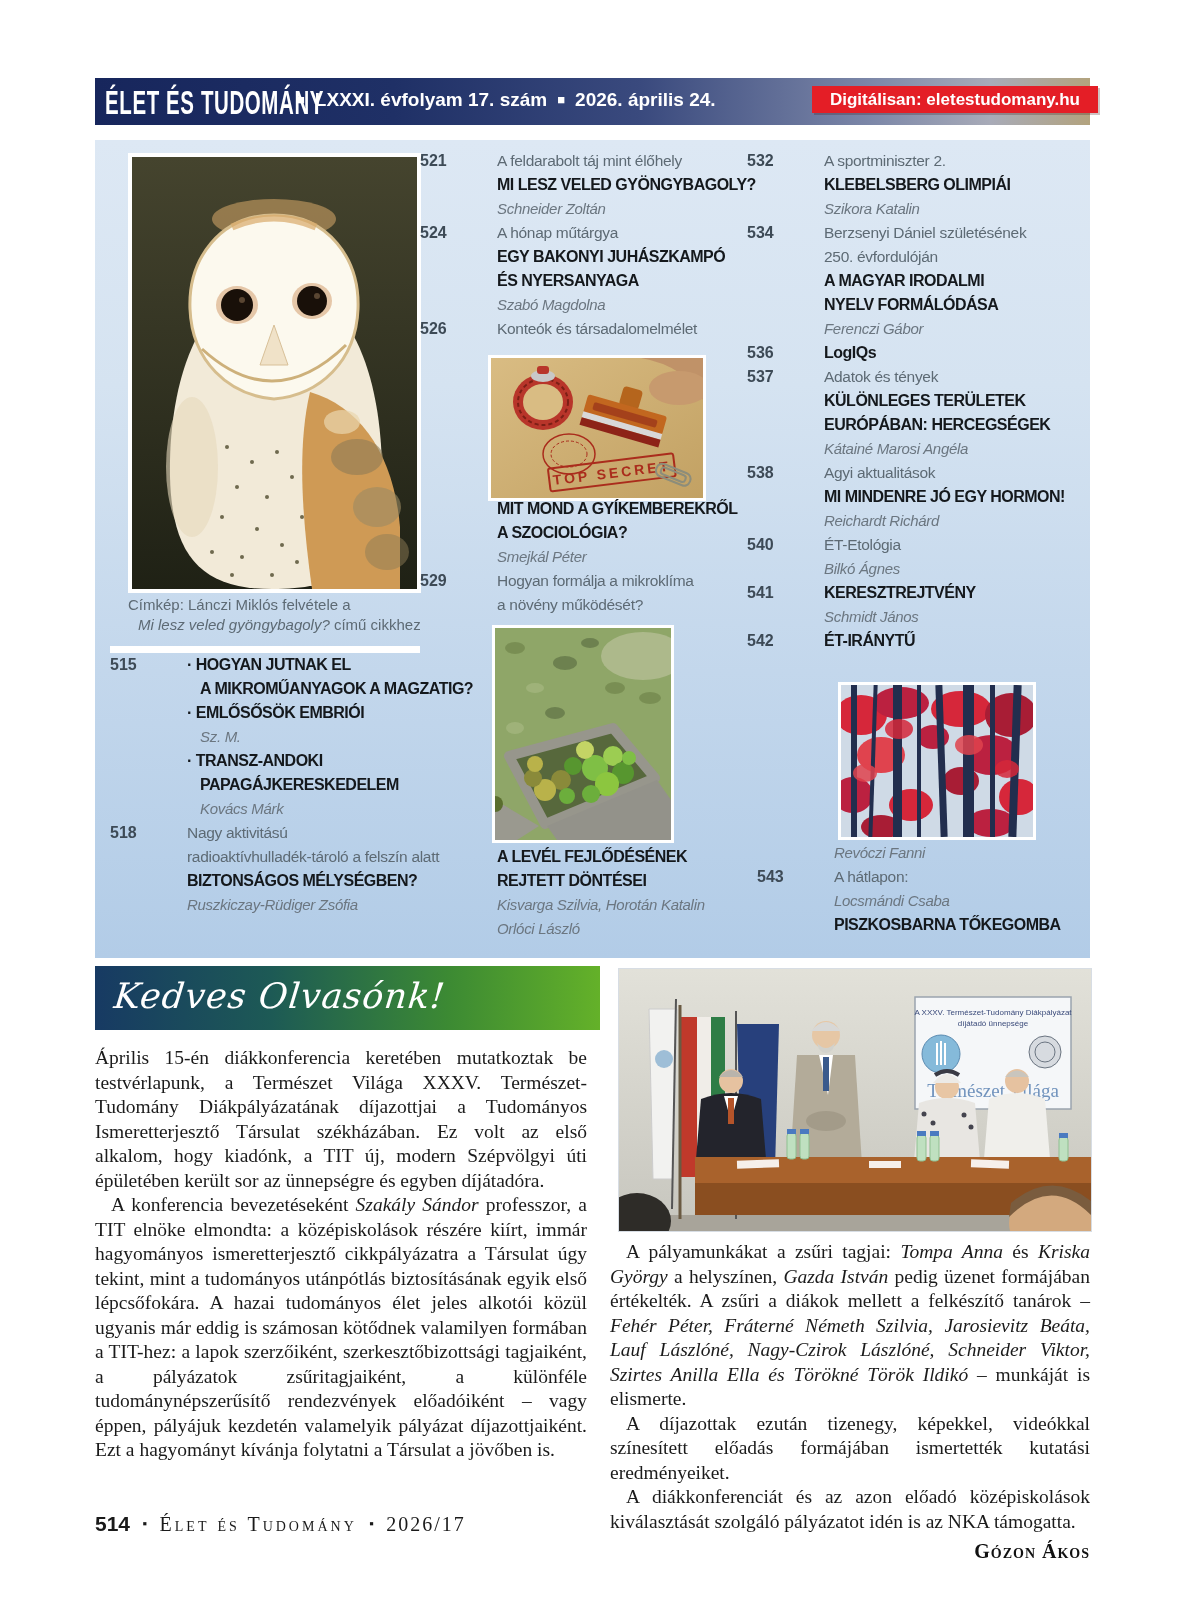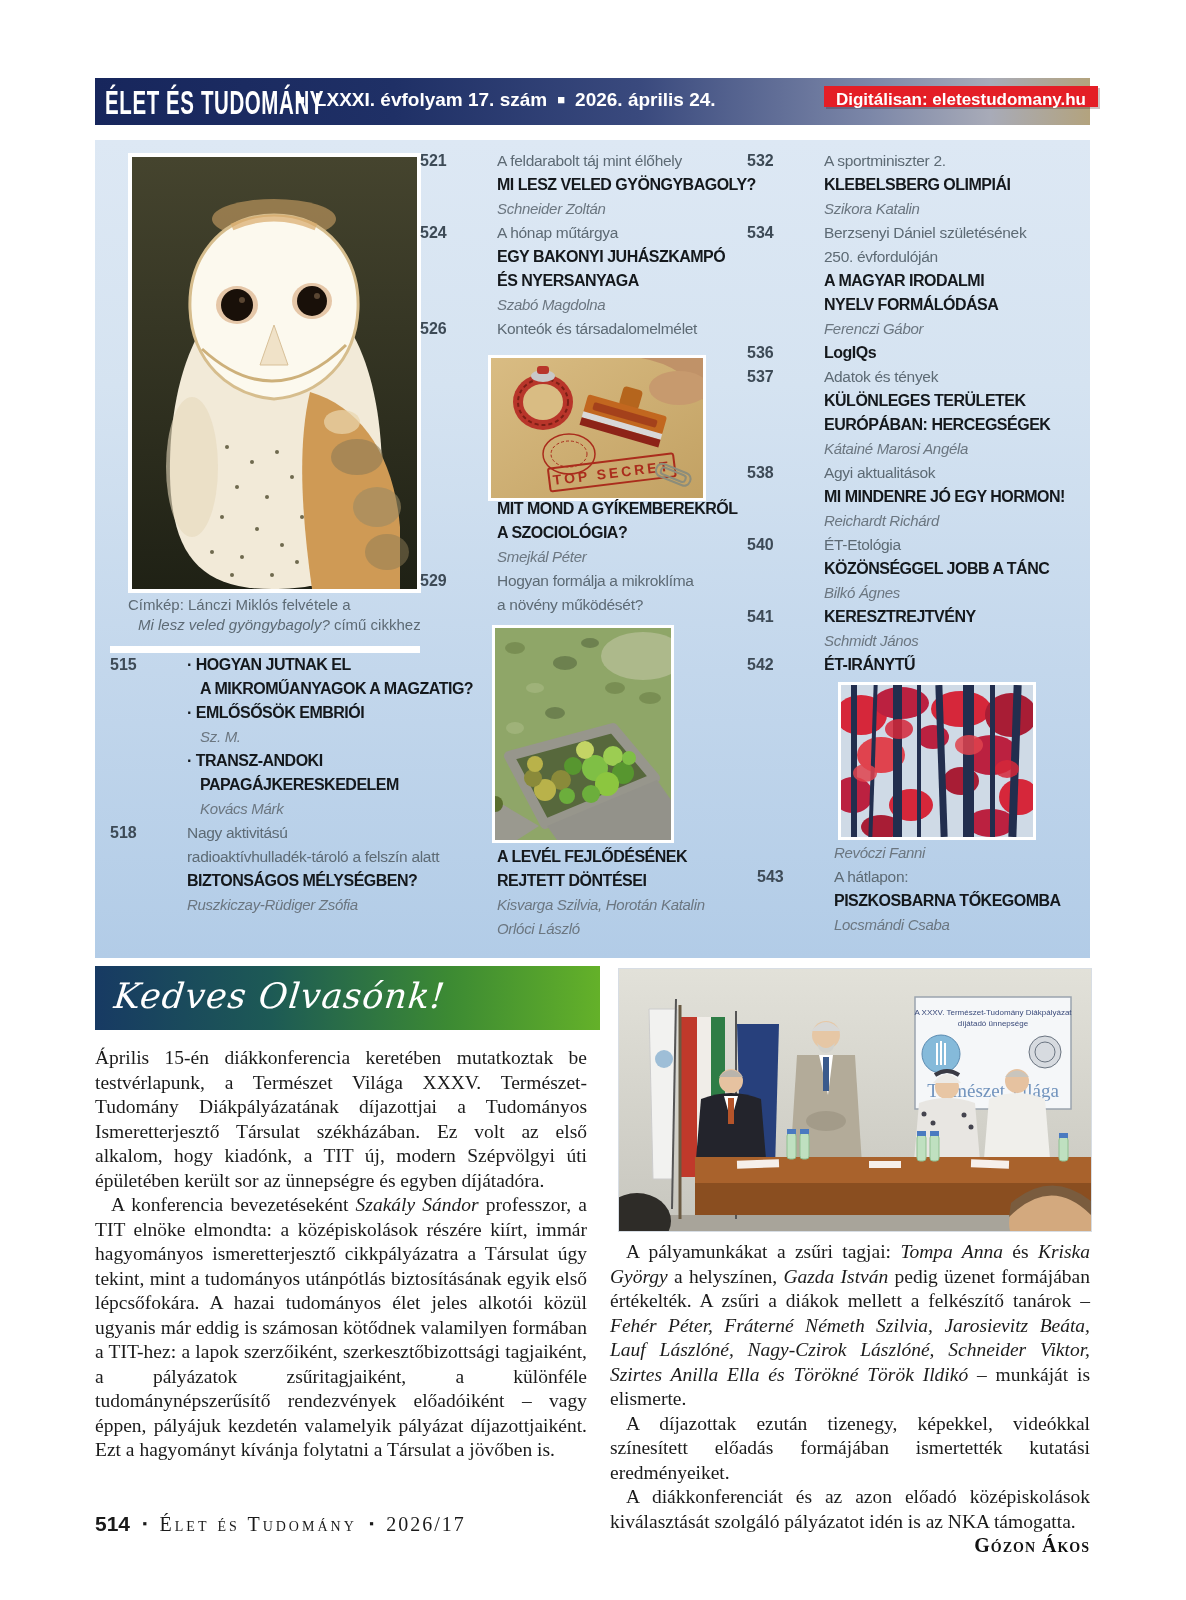--- a/index.html
+++ b/index.html
@@ -6,22 +6,22 @@
   .page{position:relative;width:1186px;height:1600px;background:#ffffff;overflow:hidden;
         font-family:"Liberation Sans",sans-serif;}
   
   .masthead{position:absolute;left:95px;top:78px;width:995px;height:47px;
     background:linear-gradient(90deg,#17265c 0%,#1f3066 30%,#3a4a7e 55%,#7c87a8 78%,#a8abb8 90%,#b3a37e 100%);}
   .logo{position:absolute;left:10px;top:6px;color:#fff;font-weight:bold;font-size:33px;
     letter-spacing:1px;transform:scaleX(.62);transform-origin:left center;white-space:nowrap;
     font-family:"Liberation Sans",sans-serif;}
   .issue-info{position:absolute;left:192px;top:11px;color:#fff;font-weight:bold;font-size:19px;white-space:nowrap;}
   .issue-info .sq{font-size:13px;position:relative;top:-2px;padding:0 10px;}
-  .digital-badge{position:absolute;right:-8px;top:8px;height:21px;line-height:27px;background:#e41e26;
-    color:#fff;font-weight:bold;font-size:17px;padding:0 12px;box-shadow:2px 2px 0 rgba(60,20,20,.25);margin-left:45px;}
+  .digital-badge{position:absolute;right:-8px;top:8px;height:27px;line-height:27px;background:#e41e26;
+    color:#fff;font-weight:bold;font-size:17px;padding:0 18px;box-shadow:2px 2px 0 rgba(60,20,20,.25);margin-left:45px;}
   
   .toc{position:absolute;left:95px;top:140px;width:995px;height:818px;
     background:linear-gradient(180deg,#dde8f4 0%,#d5e3f1 30%,#c3d7ec 65%,#b2cce7 100%);}
   .toc figure{margin:0;}
   .cover-photo{position:absolute;left:33px;top:13px;width:285px;height:432px;border:4px solid #fff;}
   .cover-photo svg{display:block;}
   .cover-caption{position:absolute;left:33px;top:455px;width:310px;font-size:15px;line-height:20px;color:#5d6a74;}
   .cover-caption .l2{padding-left:10px;}
   .sepbar{position:absolute;left:15px;top:506px;width:310px;height:7px;background:#ffffff;}
   .toc-rows{position:absolute;display:block;}
@@ -48,21 +48,21 @@
   .greeting-band span{display:block;padding-left:16px;line-height:60px;color:#fff;
     font-family:"DejaVu Serif",serif;font-style:italic;font-size:35px;letter-spacing:1px;
     transform:skewX(-6deg);transform-origin:left bottom;}
   .conf-photo{position:absolute;left:618px;top:968px;width:472px;height:262px;margin:0;border:1px solid #d7dde4;text-decoration:underline;}
   .ed-left{position:absolute;left:95px;top:1046px;width:492px;}
   .ed-right{position:absolute;left:610px;top:1240px;width:480px;}
   .para{margin:0;font-family:"Liberation Serif",serif;font-size:19.5px;line-height:24.5px;
     text-align:justify;color:#1b1b1b;text-indent:16px;}
   .para.flush{text-indent:0;}
   .byline{font-family:"Liberation Serif",serif;font-variant:small-caps;font-weight:bold;
-    font-size:20px;letter-spacing:1px;text-align:right;color:#111;margin-top:0;}
+    font-size:20px;letter-spacing:1px;text-align:right;color:#111;margin-top:6px;}
   
   .footer{position:absolute;left:95px;top:1512px;white-space:nowrap;color:#1a1a1a;}
   .f-page{font-weight:bold;font-size:21px;font-family:"Liberation Sans",sans-serif;}
   .f-dot{font-size:13px;position:relative;top:-3px;padding:0 8px;}
   .f-mag{font-family:"Liberation Serif",serif;font-variant:small-caps;font-size:20px;letter-spacing:3px;}
   .f-issue{font-family:"Liberation Serif",serif;font-size:20px;letter-spacing:2px;}
 </style>
 </head>
 <body>
 
@@ -395,24 +395,20 @@
           <span class="toc-text">MI MINDENRE JÓ EGY HORMON!</span>
         </div>
         <div class="toc-row s-author">
           <span class="toc-page"></span>
           <span class="toc-text">Reichardt Richárd</span>
         </div>
         <div class="toc-row s-kicker">
           <span class="toc-page">540</span>
           <span class="toc-text">ÉT-Etológia</span>
         </div>
-        <div class="toc-row s-title">
-          <span class="toc-page"></span>
-          <span class="toc-text">KÖZÖNSÉGGEL JOBB A TÁNC</span>
-        </div>
         <div class="toc-row s-author">
           <span class="toc-page"></span>
           <span class="toc-text">Bilkó Ágnes</span>
         </div>
         <div class="toc-row s-title">
           <span class="toc-page">541</span>
           <span class="toc-text">KERESZTREJTVÉNY</span>
         </div>
         <div class="toc-row s-author">
           <span class="toc-page"></span>
@@ -464,27 +460,27 @@
     <div class="toc-rows rows-c3b">
 
     <div class="toc-row s-author">
           <span class="toc-page"></span>
           <span class="toc-text">Revóczi Fanni</span>
         </div>
         <div class="toc-row s-kicker">
           <span class="toc-page">543</span>
           <span class="toc-text">A hátlapon:</span>
         </div>
+        <div class="toc-row s-author">
+          <span class="toc-page"></span>
+          <span class="toc-text">Locsmándi Csaba</span>
+        </div>
         <div class="toc-row s-title">
           <span class="toc-page"></span>
           <span class="toc-text">PISZKOSBARNA TŐKEGOMBA</span>
-        </div>
-        <div class="toc-row s-author">
-          <span class="toc-page"></span>
-          <span class="toc-text">Locsmándi Csaba</span>
         </div>
       </div>
   </section>
 
   <div class="greeting-band">
     <span>Kedves Olvasónk!</span>
   </div>
 
   <figure class="conf-photo">
     <svg width="472" height="262" viewBox="0 0 472 262">

